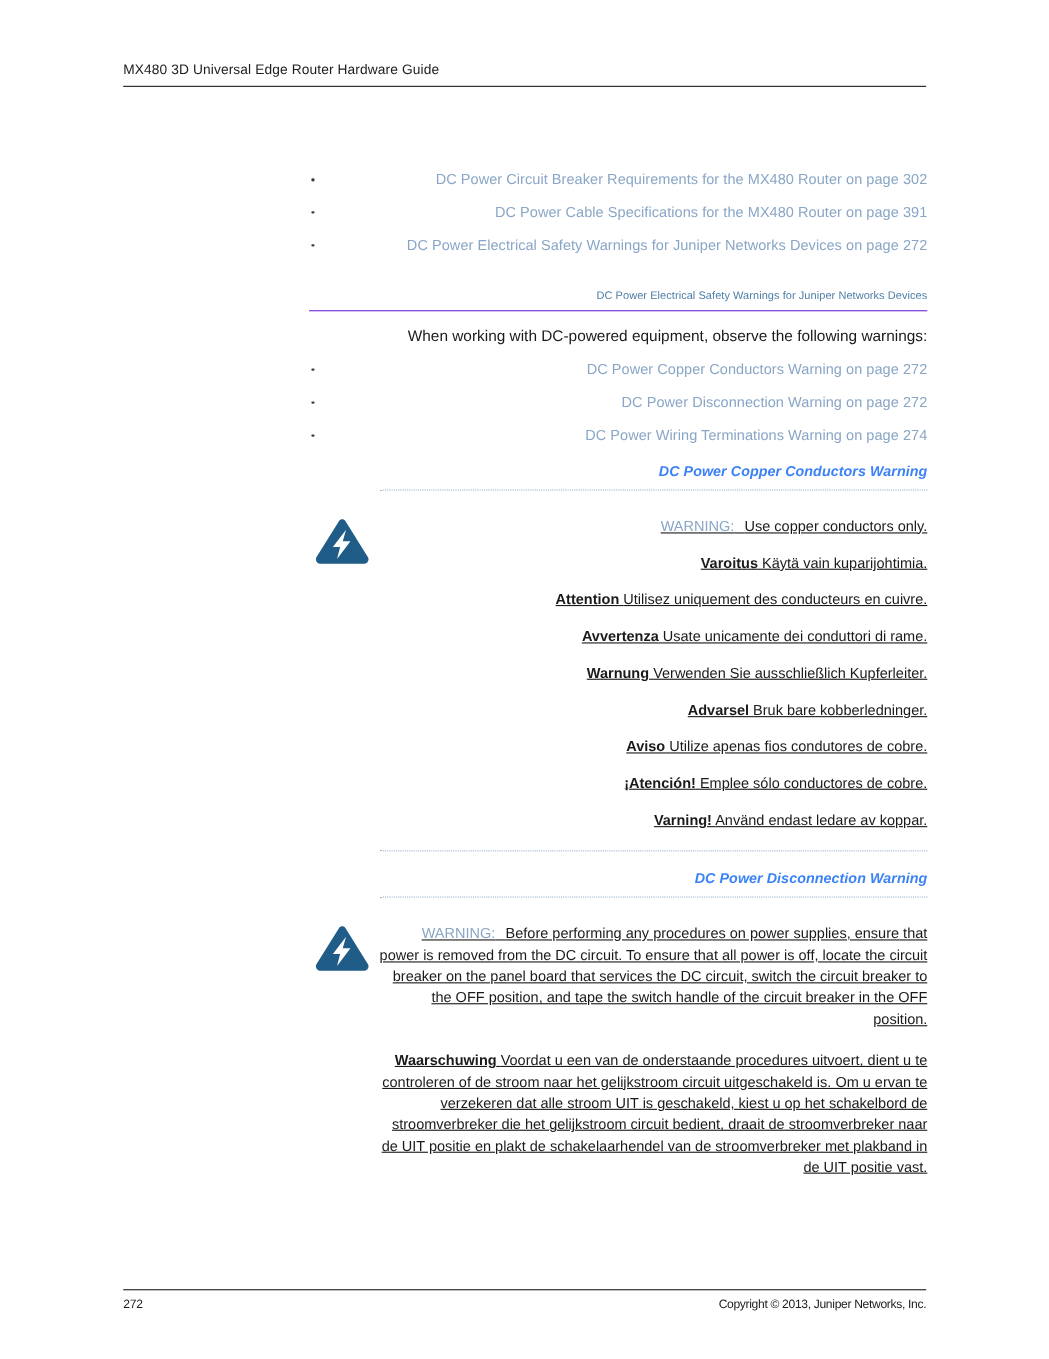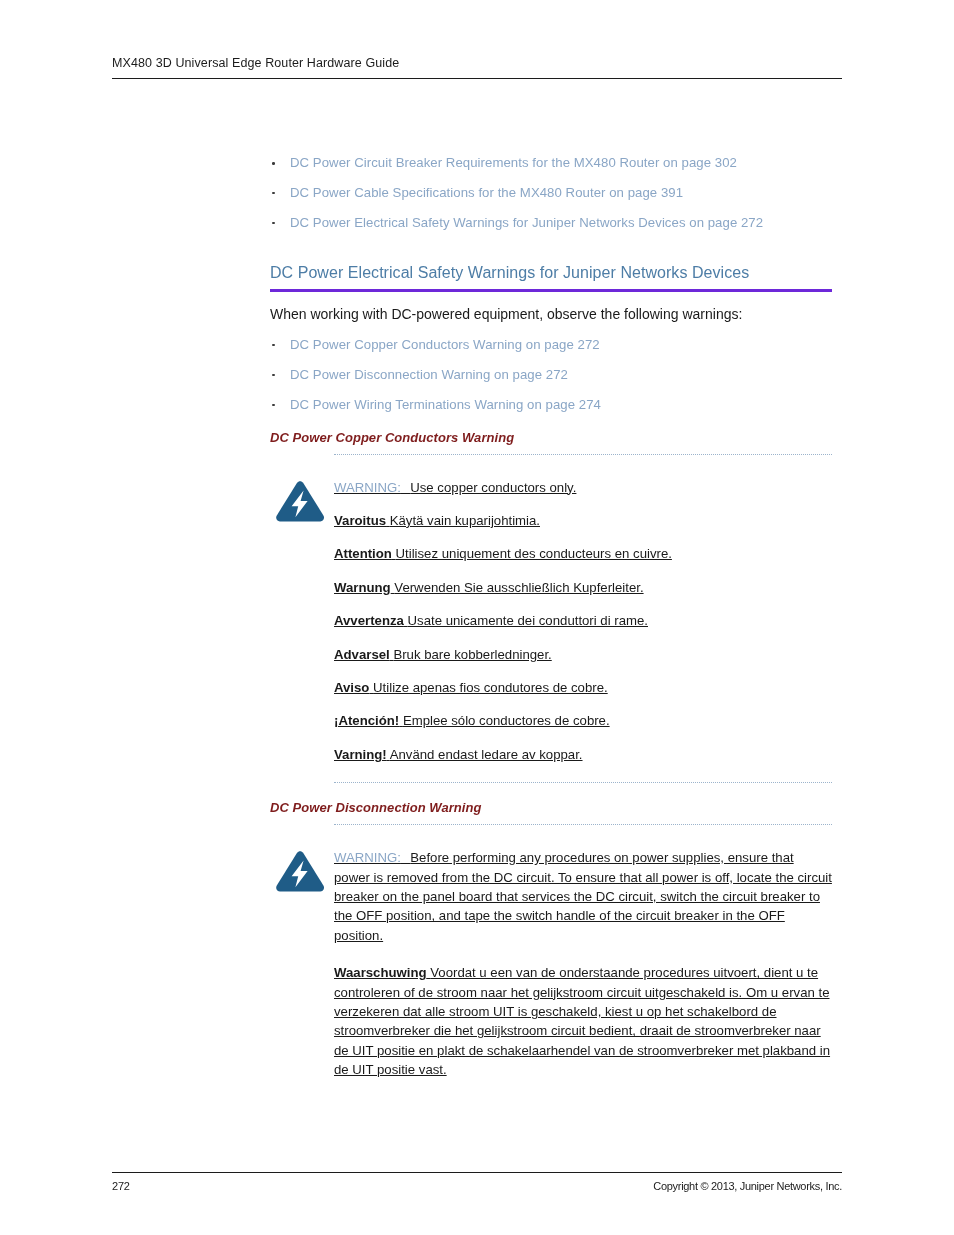--- a/index.html
+++ b/index.html
@@ -38,23 +38,24 @@
   }
   .header-rule {
     margin-top: 8px;
     border-top: 1.6px solid #1c1c1c;
     width: 730px;
   }
 
   
   .content {
     position: absolute;
-    left: 270px;
+    left: 281px;
     top: 155px;
     width: 562px;
+    text-align: right;
   }
 
   
   ul.xref-list {
     list-style: none;
     margin: 0;
     padding: 0;
   }
   ul.xref-list li {
     position: relative;
@@ -77,42 +78,42 @@
     color: #8aa6c6;
     text-decoration: none;
     letter-spacing: 0.05px;
   }
 
   .gap-after-list-1 { height: 19px; }
 
   
   .section-heading {
     color: #4d7da6;
-    font-size: 16px;
+    font-size: 10px;
     letter-spacing: 0.05px;
     padding-bottom: 7px;
-    border-bottom: 3px solid #6d28d9;
+    border-bottom: 1px solid #6d28d9;
     width: 562px;
   }
 
   .intro-para {
     margin-top: 13px;
     font-size: 14px;
     line-height: 1.3;
     color: #1a1a1a;
   }
 
   .gap-before-list-2 { height: 14px; }
 
   
   .sub-heading {
     font-size: 13px;
     font-style: italic;
     font-weight: bold;
-    color: #7f1d1d;
+    color: #3b82f6;
     letter-spacing: 0.05px;
     margin-top: 16px;
   }
 
   
   .dotted-rule {
     height: 1px;
     margin-left: 64px;
     border-top: 1px dotted #9cb4cc;
   }
@@ -240,26 +241,26 @@
 
       <div class="warning-line">
         <span class="lang-label">Varoitus</span>
         <span>Käytä vain kuparijohtimia.</span>
       </div>
       <div class="warning-line">
         <span class="lang-label">Attention</span>
         <span>Utilisez uniquement des conducteurs en cuivre.</span>
       </div>
       <div class="warning-line">
+        <span class="lang-label">Avvertenza</span>
+        <span>Usate unicamente dei conduttori di rame.</span>
+      </div>
+      <div class="warning-line">
         <span class="lang-label">Warnung</span>
         <span>Verwenden Sie ausschließlich Kupferleiter.</span>
-      </div>
-      <div class="warning-line">
-        <span class="lang-label">Avvertenza</span>
-        <span>Usate unicamente dei conduttori di rame.</span>
       </div>
       <div class="warning-line">
         <span class="lang-label">Advarsel</span>
         <span>Bruk bare kobberledninger.</span>
       </div>
       <div class="warning-line">
         <span class="lang-label">Aviso</span>
         <span>Utilize apenas fios condutores de cobre.</span>
       </div>
       <div class="warning-line">

